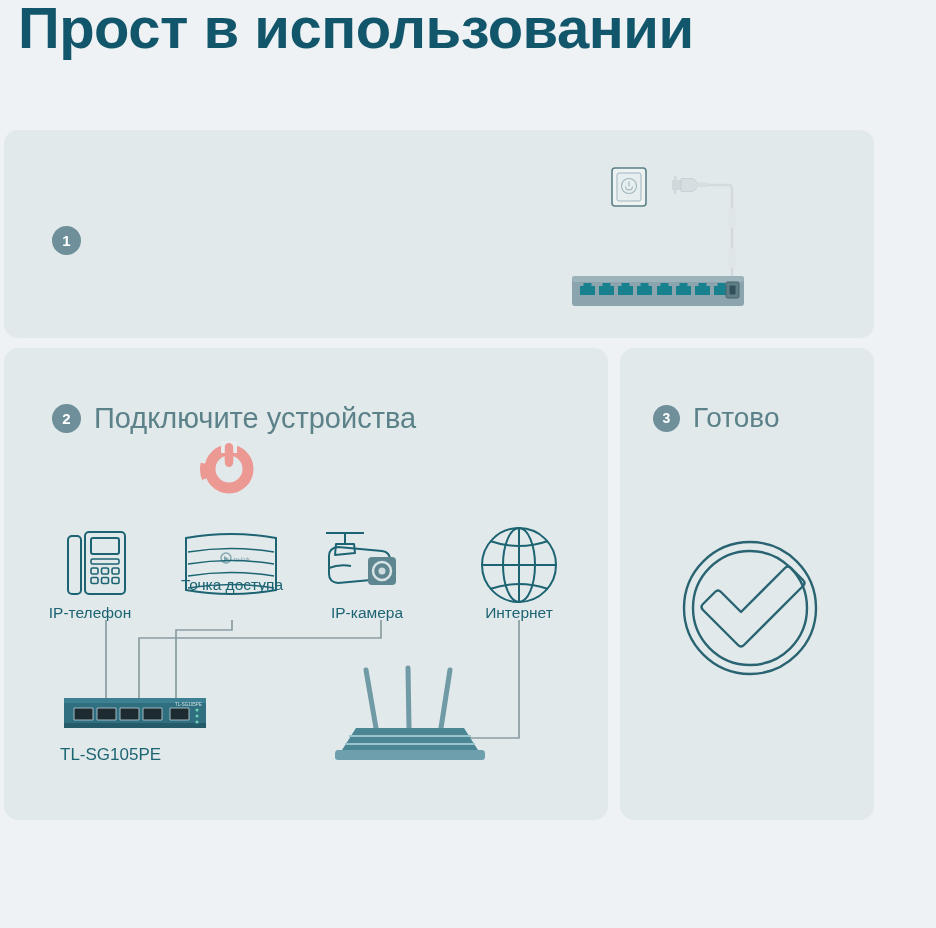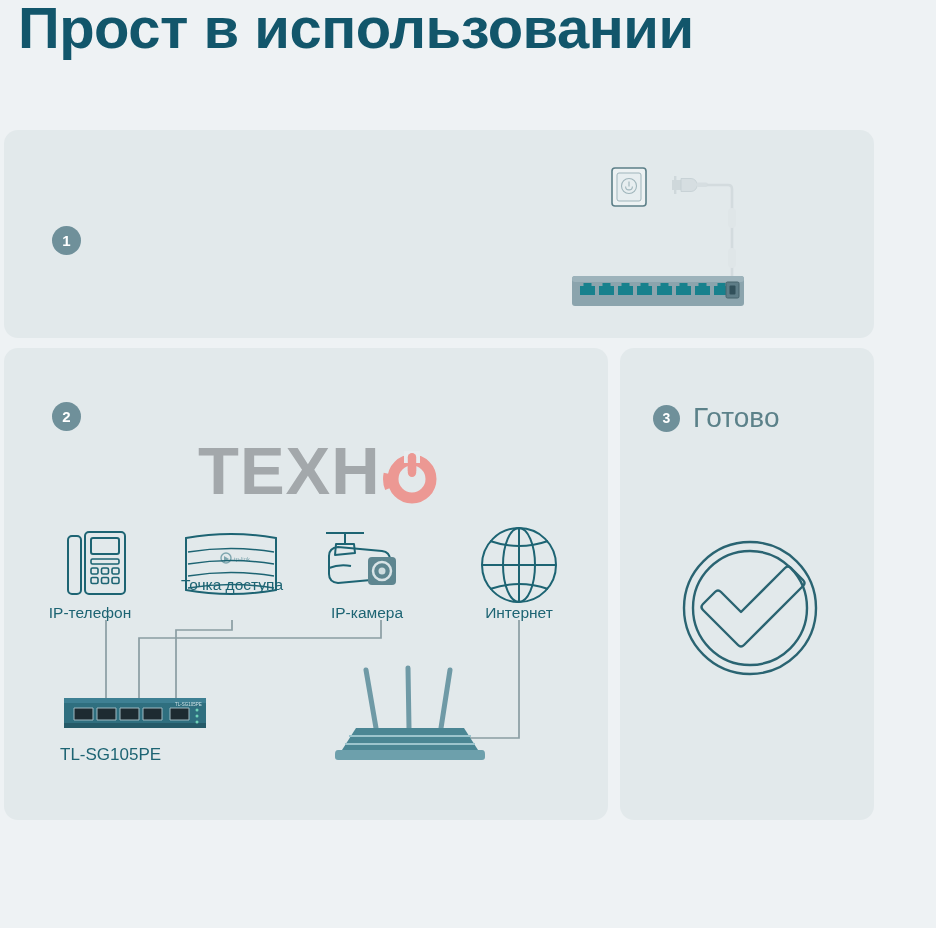--- a/index.html
+++ b/index.html
@@ -137,24 +137,24 @@
       </g>
       <rect x="166" y="132" width="13" height="16" rx="1.5" fill="#5e7d87" stroke="#47646d" stroke-width="1"></rect>
       <rect x="169.5" y="135.5" width="6" height="9" rx="1" fill="#31505a"></rect>
     </g>
   </svg>
 
   <div class="panel" id="panel-2"></div>
 
   <div class="step-head" id="step-2-head">
     <div class="badge">2</div>
+    <div class="step-label">Подключите устройства</div>
   </div>
 
   <div class="watermark">
-    <span>ТЕХН</span>
     <span class="wm-o">
       <svg width="58" height="58" viewBox="0 0 58 58">
         <path d="M29 8 a23 23 0 1 0 0.01 0" fill="none" stroke="#f07a72" stroke-width="12" stroke-dasharray="18 130" stroke-dashoffset="9" transform="rotate(-90 29 31)"></path>
         <circle cx="29" cy="31" r="19" fill="none" stroke="#f07a72" stroke-width="11"></circle>
         <rect x="24.8" y="5" width="8.4" height="24" rx="4.2" fill="#f07a72"></rect>
         <rect x="21" y="3" width="16" height="12" fill="#e9eef0"></rect>
         <rect x="24.8" y="5" width="8.4" height="22" rx="4.2" fill="#f07a72"></rect>
       </svg>
     </span>
   </div>

